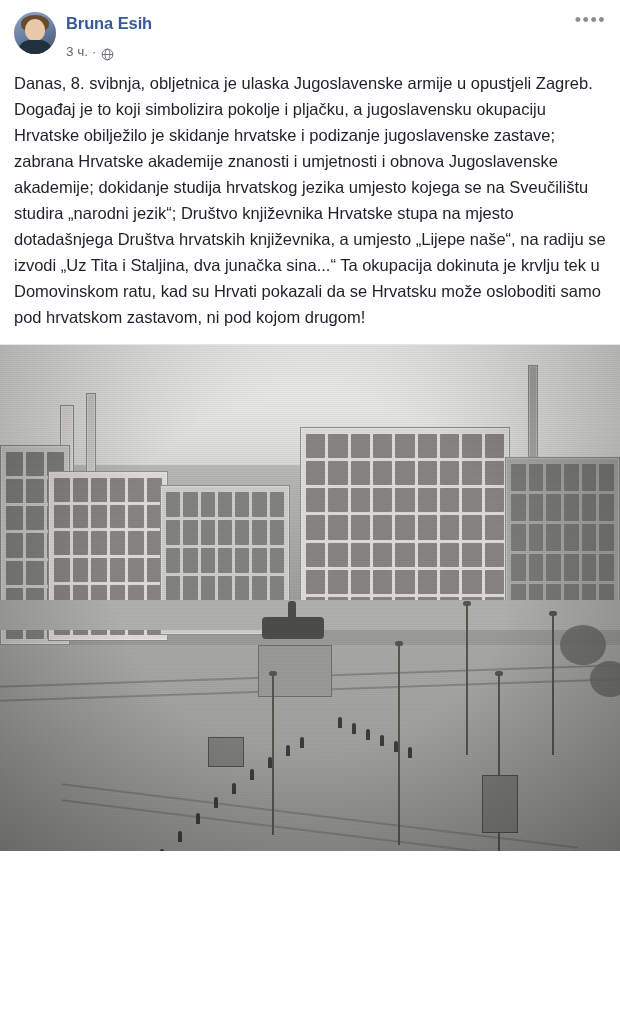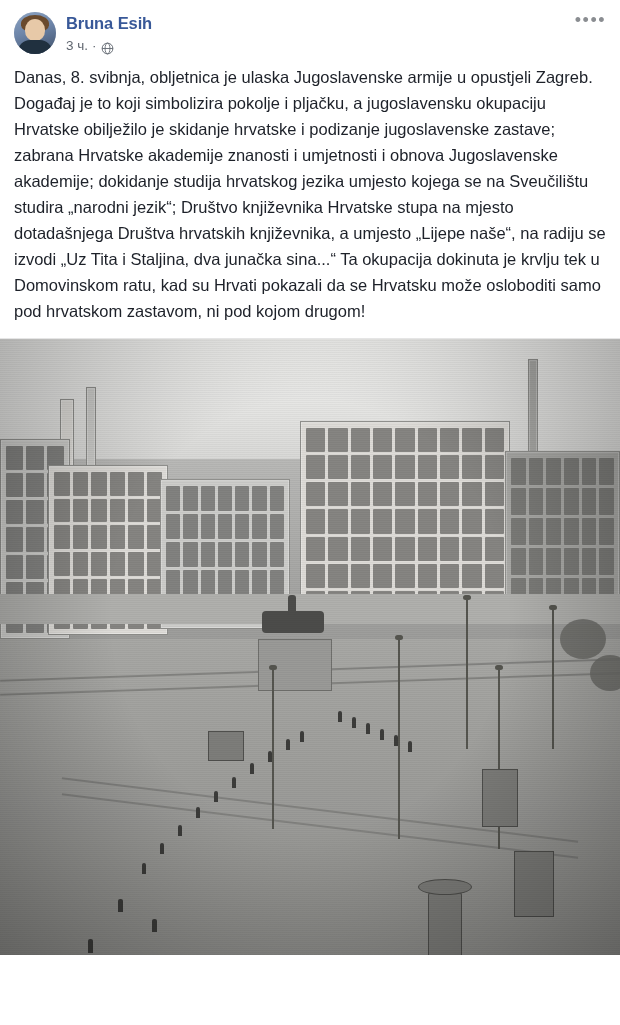--- a/index.html
+++ b/index.html
@@ -4,21 +4,21 @@
 <style>
   * { box-sizing: border-box; }
   html, body {
     margin: 0;
     padding: 0;
     background: #ffffff;
     font-family: "Liberation Sans", sans-serif;
   }
   .post-card {
     width: 620px;
-    height: 955px;
+    height: 851px;
     background: #ffffff;
     position: relative;
     overflow: hidden;
     display: flex;
     flex-direction: column;
   }
   .post-header {
     display: flex;
     align-items: flex-start;
     padding: 12px 14px 6px 14px;
@@ -75,21 +75,21 @@
   .author-name {
     font-size: 16.5px;
     font-weight: bold;
     color: #385898;
     line-height: 20px;
     letter-spacing: -0.1px;
   }
   .meta-row {
     display: flex;
     align-items: center;
-    margin-top: 5px;
+    margin-top: 11px;
     font-size: 13.5px;
     color: #616770;
     line-height: 16px;
   }
   .meta-dot {
     margin: 0 4px;
     color: #616770;
   }
   .globe-icon {
     display: inline-block;

